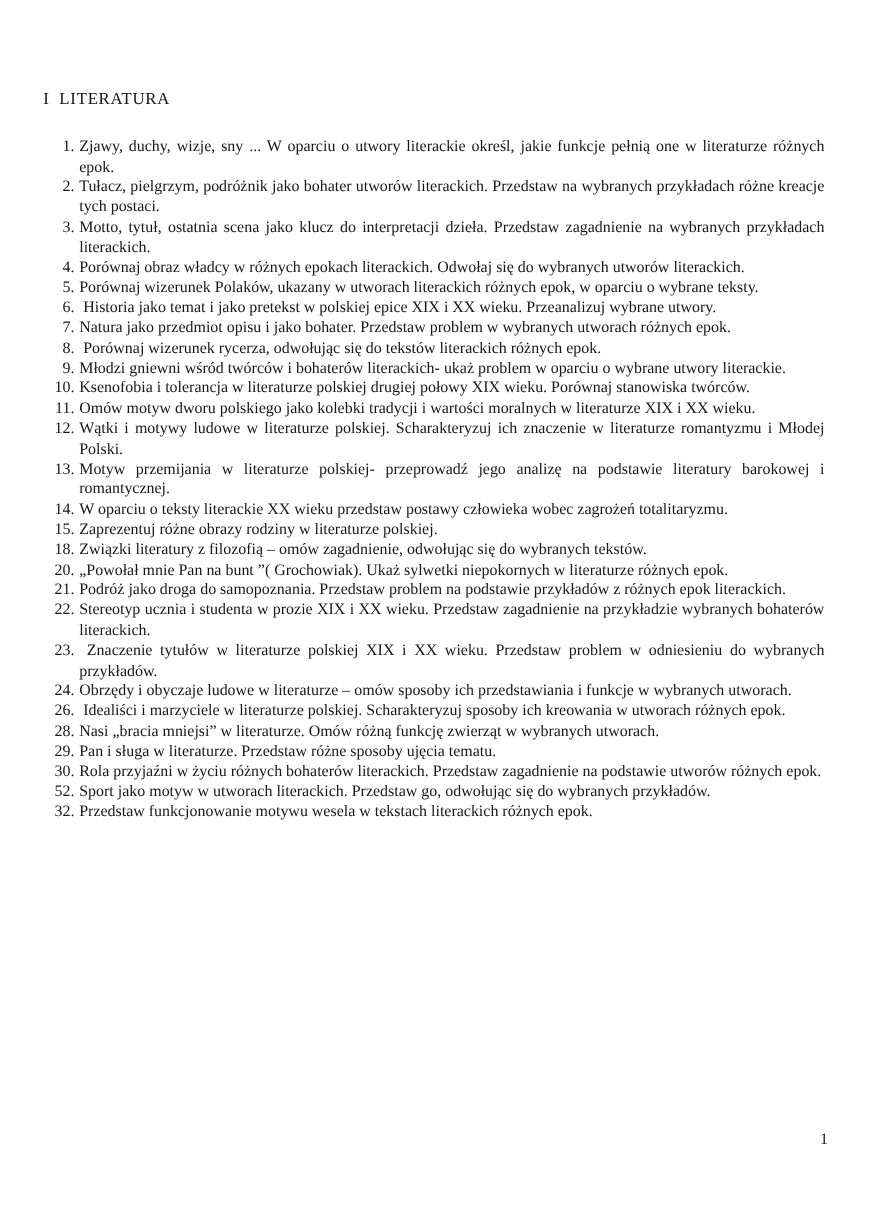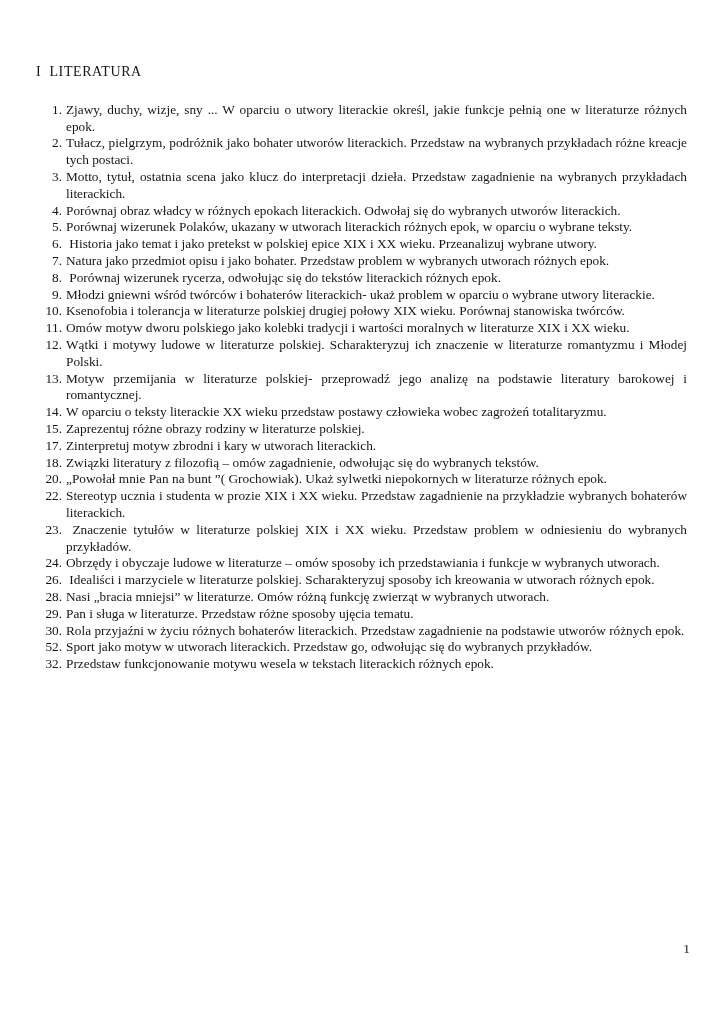--- a/index.html
+++ b/index.html
@@ -17,21 +17,21 @@
     font-family: "Liberation Serif", "DejaVu Serif", serif;
     font-size: 13.3px;
     line-height: 16.8px;
     padding: 64px 37px 0 36px;
     overflow: hidden;
   }
   .doc-title {
     font-size: 14px;
     letter-spacing: 0.6px;
     white-space: pre;
-    margin: 0 0 21px 0;
+    margin: 12px 0 21px 0;
     font-weight: normal;
   }
   .topic-list {
     list-style: none;
     margin: 0;
     padding: 0;
   }
   .topic-item {
     display: flex;
     align-items: flex-start;
@@ -131,36 +131,36 @@
     <span class="topic-num">14.</span>
     <span class="topic-text">W oparciu o teksty literackie XX wieku przedstaw postawy człowieka wobec zagrożeń totalitaryzmu.</span>
   </li>
 
   <li class="topic-item">
     <span class="topic-num">15.</span>
     <span class="topic-text">Zaprezentuj różne obrazy rodziny w literaturze polskiej.</span>
   </li>
 
 
-  <li class="topic-item">
-    <span class="topic-num">17.</span>
-    <span class="topic-text">Zinterpretuj motyw zbrodni i kary w utworach literackich.</span>
-  </li>
 
   <li class="topic-item">
     <span class="topic-num">18.</span>
     <span class="topic-text">Związki literatury z filozofią – omów zagadnienie, odwołując się do wybranych tekstów.</span>
   </li>
 
 
   <li class="topic-item">
     <span class="topic-num">20.</span>
     <span class="topic-text">„Powołał mnie Pan na bunt ”( Grochowiak). Ukaż sylwetki niepokornych w literaturze różnych epok.</span>
   </li>
 
+  <li class="topic-item">
+    <span class="topic-num">21.</span>
+    <span class="topic-text">Podróż jako droga do samopoznania. Przedstaw problem na podstawie przykładów z różnych epok literackich.</span>
+  </li>
 
   <li class="topic-item">
     <span class="topic-num">22.</span>
     <span class="topic-text">Stereotyp ucznia i studenta w prozie XIX i XX wieku. Przedstaw zagadnienie na przykładzie wybranych bohaterów literackich.</span>
   </li>
 
   <li class="topic-item">
     <span class="topic-num">23.</span>
     <span class="topic-text"> Znaczenie tytułów w literaturze polskiej XIX i XX wieku. Przedstaw problem w odniesieniu do wybranych przykładów.</span>
   </li>

